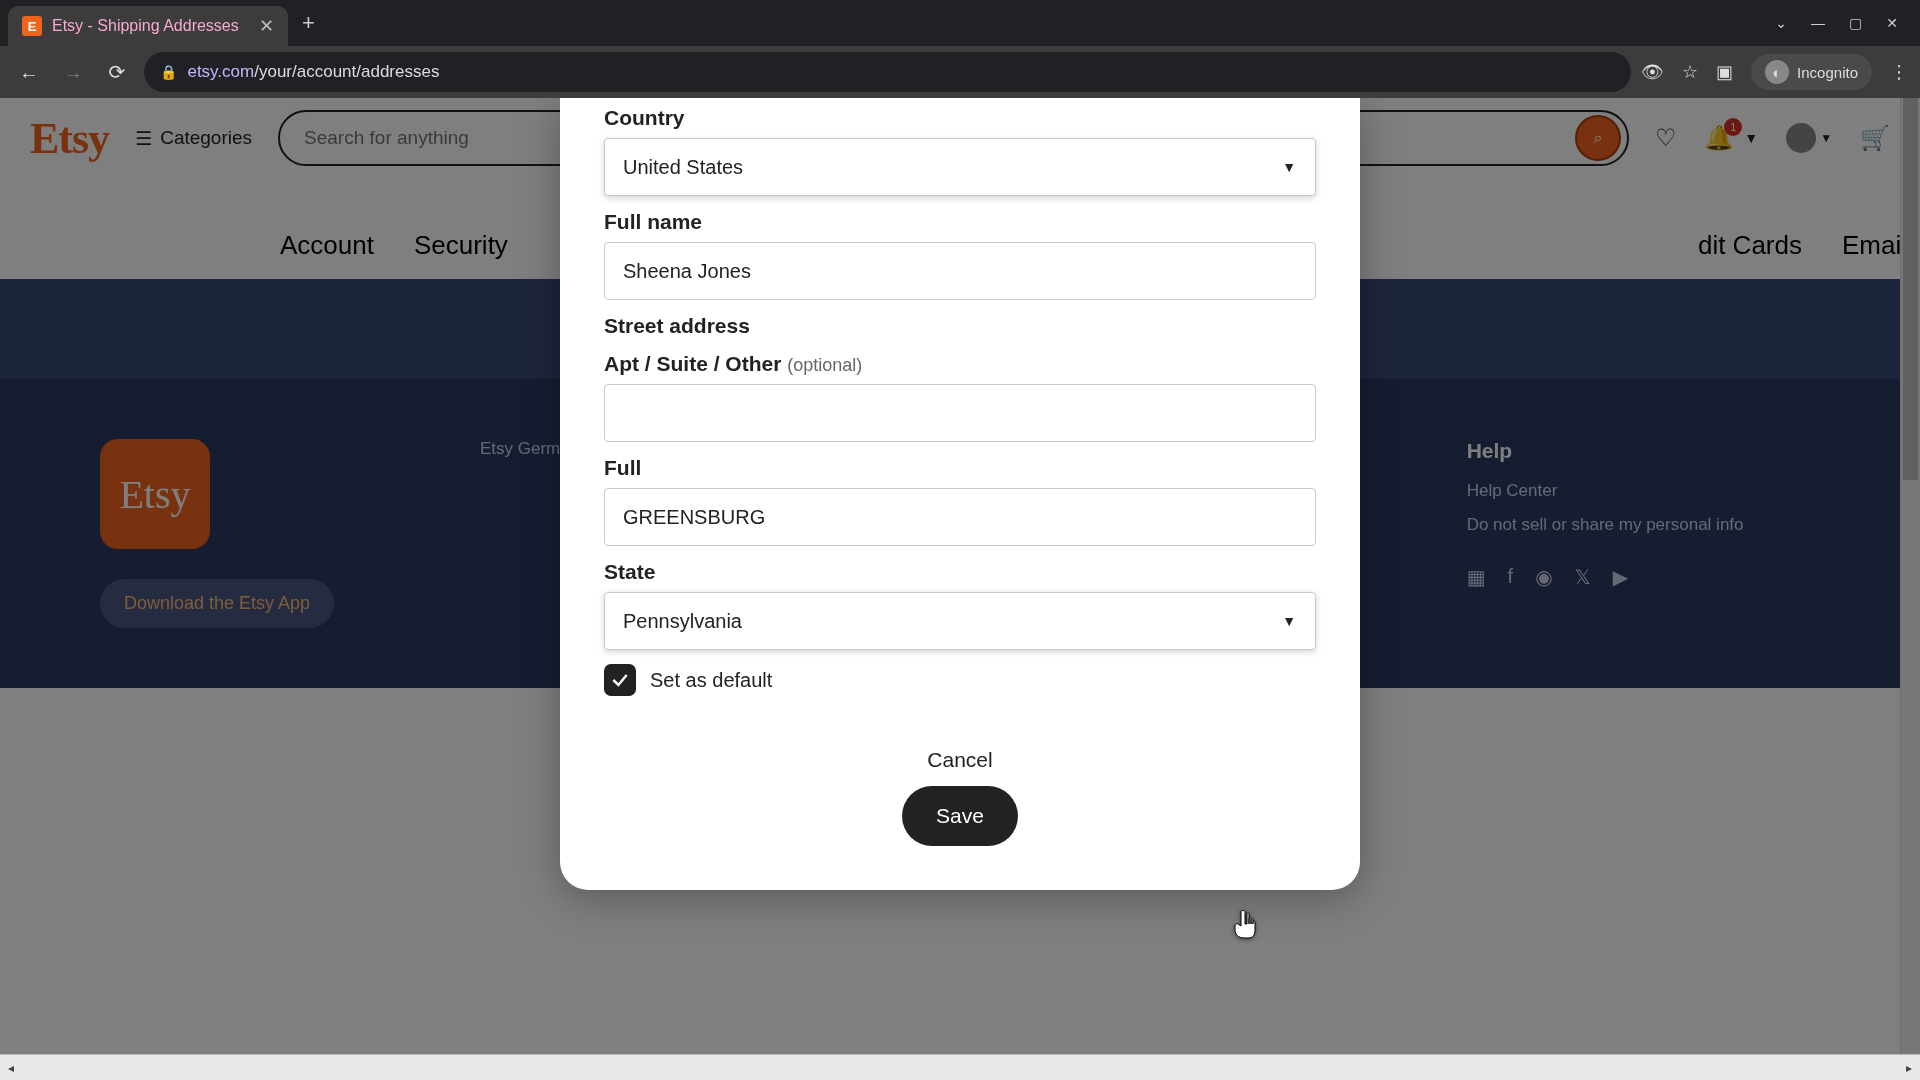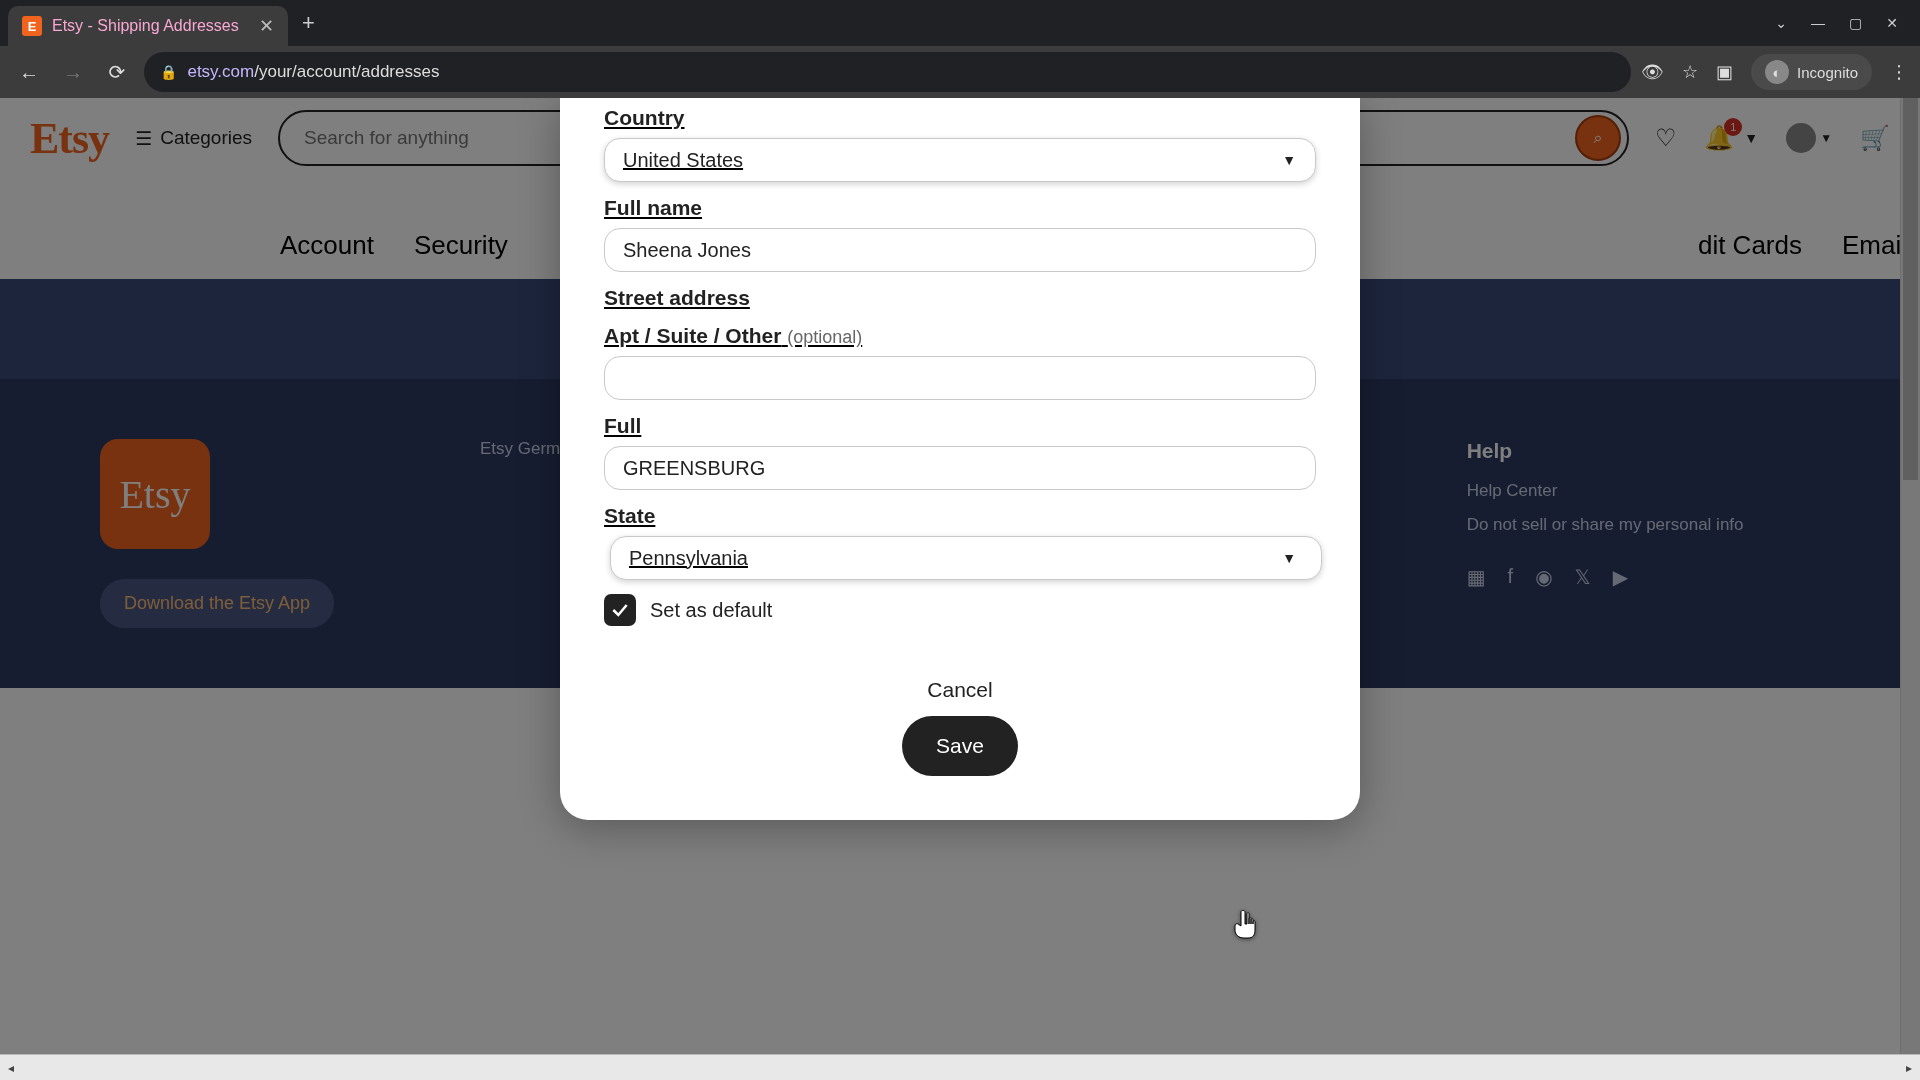--- a/index.html
+++ b/index.html
@@ -53,24 +53,24 @@
 .dl-btn { border: none; background: #4a5984; color: #fdba74; padding: 14px 24px; border-radius: 30px; font-size: 18px; }
 .footer h4 { color: #fff; font-size: 21px; margin-bottom: 18px; }
 .footer-link { display: block; color: #ccd3e8; font-size: 17px; margin-bottom: 14px; cursor: pointer; }
 .social { display: flex; gap: 22px; font-size: 20px; margin-top: 30px; }
 
 
 .overlay { position: absolute; inset: 0; background: rgba(0,0,0,0.5); }
 
 
 .modal { position: absolute; top: 0; left: 50%; transform: translateX(-50%); width: 800px; background: #fff; border-radius: 0 0 28px 28px; padding: 8px 44px 44px 44px; box-shadow: 0 8px 40px rgba(0,0,0,0.3); }
-.field-group { margin-bottom: 14px; text-decoration: underline; }
+.field-group { margin-bottom: 14px; }
 .field-label { font-size: 21px; font-weight: 600; color: #222; margin-bottom: 8px; display: block; }
 .field-label .opt { font-weight: 400; color: #666; font-size: 18px; }
-.field-input, .field-select { width: 100%; border: 1px solid #c9c9c9; border-radius: 16px; height: 44px; padding: 0 18px; font-size: 20px; color: #222; background: #fff; outline: none; }
+.field-input, .field-select { width: 100%; border: 1px solid #c9c9c9; border-radius: 4px; height: 58px; padding: 0 18px; font-size: 20px; color: #222; background: #fff; outline: none; }
 .field-select-wrap { position: relative; }
 .field-select-wrap .caret { position: absolute; right: 20px; top: 50%; transform: translateY(-50%); pointer-events: none; font-size: 14px; color: #222; }
 .field-select-wrap.lifted .field-select { box-shadow: 0 2px 6px rgba(0,0,0,0.18); }
 .row2 { display: flex; gap: 24px; }
 .row2 > * { flex: 1; }
 .row2 .zip { flex: 0 0 48%; }
 .check-row { display: flex; align-items: center; gap: 14px; margin-top: 14px; }
 .check-box { width: 32px; height: 32px; border-radius: 7px; background: #222; display: flex; align-items: center; justify-content: center; cursor: pointer; }
 .check-box svg { stroke: #fff; stroke-width: 3; fill: none; }
 .check-label { font-size: 20px; color: #222; }
@@ -219,21 +219,21 @@
     </div>
     <div class="row2">
       <div class="field-group">
         <label class="field-label">Full</label>
         <input class="field-input" value="GREENSBURG" style="">
       </div>
     </div>
     <div class="field-group">
       <label class="field-label">State</label>
       <div class="field-select-wrap lifted">
-        <div class="field-select" style="display:flex;align-items:center;margin-left:6px;">Pennsylvania</div>
+        <div class="field-select" style="display:flex;align-items:center;">Pennsylvania</div>
         <span class="caret">▼</span>
       </div>
     </div>
     <div class="check-row">
       <div class="check-box">
         <svg width="20" height="20" viewBox="0 0 24 24">
             <polyline points="4,12 10,18 20,6"></polyline>
           </svg>
       </div>
       <span class="check-label">Set as default</span>

